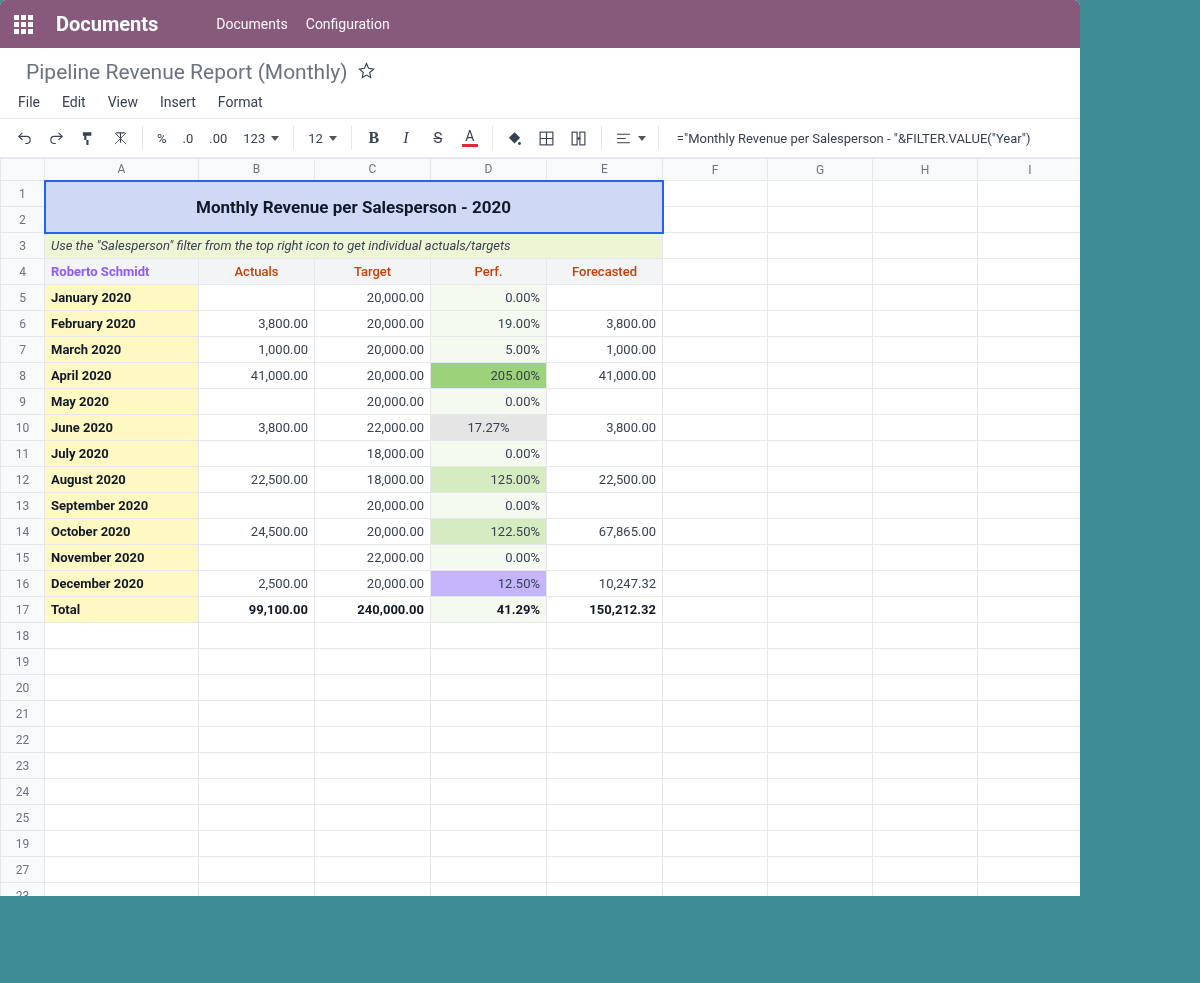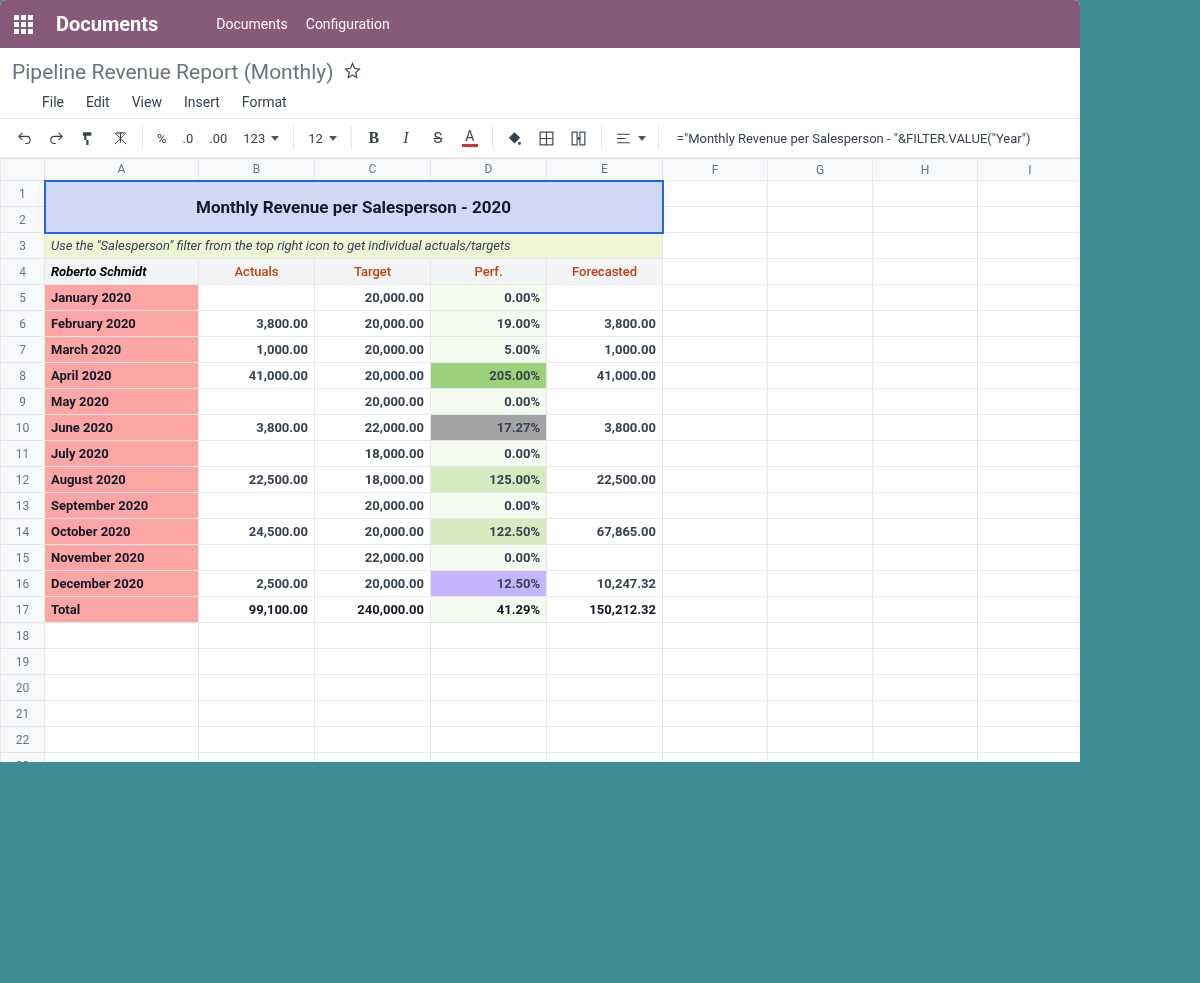--- a/index.html
+++ b/index.html
@@ -1,34 +1,34 @@
 <!DOCTYPE html>
 <html><head>
 <meta charset="utf-8">
 <style>
   * { box-sizing: border-box; margin: 0; padding: 0; }
   html, body { height: 100%; font-family: -apple-system, BlinkMacSystemFont, "Segoe UI", Roboto, Helvetica, Arial, sans-serif; font-size: 13px; color: #374151; }
   body { background: #3e8c94; display:flex; }
-  .app { width: 1080px; height: 762px; background: #fff; display: flex; flex-direction: column; border-radius: 6px 6px 0 0; overflow:hidden; }
+  .app { width: 1080px; height: 896px; background: #fff; display: flex; flex-direction: column; border-radius: 6px 6px 0 0; overflow:hidden; }
 
   
   .topbar { height: 48px; background: #875A7B; color: #fff; display: flex; align-items: center; padding: 0 12px; gap: 18px; }
   .apps-grid { width: 22px; height: 22px; display:flex; flex-wrap:wrap; gap:2px; align-content:center; justify-content:center; cursor:pointer; }
   .apps-grid span { width:5px; height:5px; background:#fff; display:block; }
   .brand { font-size: 20px; font-weight: 700; margin-left:4px; }
   .navlink { font-size: 14px; color:#fff; opacity:0.95; cursor:pointer; }
   .navlink:first-of-type { margin-left: 40px; }
 
   
-  .titlebar { display:flex; align-items:center; gap:10px; padding: 12px 12px 6px; }
+  .titlebar { display:flex; align-items:center; gap:10px; padding: 12px 26px 6px; }
   .doc-title { font-size: 21px; color:#6b7280; font-weight:400; }
   .star { width:20px; height:20px; color:#9ca3af; cursor:pointer; }
 
   
-  .menubar { display:flex; gap:22px; padding: 4px 18px 8px; color:#374151; font-size:14px;margin-left:24px; }
+  .menubar { display:flex; gap:22px; padding: 4px 18px 8px; color:#374151; font-size:14px; }
   .menubar span { cursor:pointer; }
 
   
   .toolbar { display:flex; align-items:center; padding: 2px 10px; border-top:1px solid #e5e7eb; border-bottom:1px solid #e5e7eb; height:40px; gap:4px; }
   .tb-btn { width:28px; height:30px; display:flex; align-items:center; justify-content:center; cursor:pointer; color:#374151; border-radius:3px; }
   .tb-sep { width:1px; height:24px; background:#e5e7eb; margin:0 4px; }
   .tb-text { padding:0 6px; cursor:pointer; font-size:13px; color:#374151; display:flex; align-items:center; gap:4px; }
   .formula-bar { flex:1; padding:0 10px; font-size:13px; color:#374151; white-space:nowrap; overflow:hidden; }
   .caret-down{ width:0;height:0;border-left:4px solid transparent;border-right:4px solid transparent;border-top:5px solid #555; display:inline-block; margin-left:2px; }
 
@@ -37,23 +37,23 @@
   table { border-collapse:collapse; table-layout:fixed; width:100%; }
   th,td { border:1px solid #e5e7eb; height:26px; padding:0 6px; overflow:hidden; white-space:nowrap; }
   .col-rownum { width:44px; background:#f8f9fa; text-align:center; color:#6b7280; font-weight:400; font-size:12px; }
   thead th { background:#f8f9fa; font-weight:400; color:#6b7280; text-align:center; font-size:12px; height:22px; }
   .colA{width:154px;} .colB{width:116px;} .colC{width:116px;} .colD{width:116px;} .colE{width:116px;}
   .colF,.colG,.colH,.colI{width:105px;}
 
   .title-cell { background:#cfd9f5; text-align:center; font-weight:700; font-size:17px; color:#111827; border:2px solid #2563eb !important; }
   .hint-cell { background:#eef5d5; font-style:italic; color:#374151; }
   .hdr-cell { background:#f3f4f6; text-align:center; font-weight:500; color:#c2410c; }
-  .salesperson { background:#f3f4f6; font-weight:700; font-style:italic; color:#000000; }
-  .month { background:#fca5a5; font-weight:700; color:#111827; }
-  .num { text-align:right; font-variant-numeric: tabular-nums; font-weight: bold; }
+  .salesperson { background:#f3f4f6; font-weight:700; color:#8b5cf6; }
+  .month { background:#fef9c3; font-weight:700; color:#111827; }
+  .num { text-align:right; font-variant-numeric: tabular-nums; }
   .bold { font-weight:700; color:#111827; }
 
   
   svg { width:17px; height:17px; stroke:#374151; fill:none; stroke-width:1.6; }
   .icon-fill svg{ fill:#374151; stroke:none;}
 </style>
 </head>
 <body>
 
 <div class="app">
@@ -290,21 +290,21 @@
             <td></td>
             <td></td>
             <td></td>
             <td></td>
           </tr>
           <tr>
             <td class="col-rownum">10</td>
             <td class="month">June 2020</td>
             <td class="num">3,800.00</td>
             <td class="num">22,000.00</td>
-            <td class="num" style="background: #a3a3a3;">17.27%</td>
+            <td class="num" style="background: #e5e5e5; text-align: center;">17.27%</td>
             <td class="num">3,800.00</td>
             <td></td>
             <td></td>
             <td></td>
             <td></td>
           </tr>
           <tr>
             <td class="col-rownum">11</td>
             <td class="month">July 2020</td>
             <td class="num"></td>

